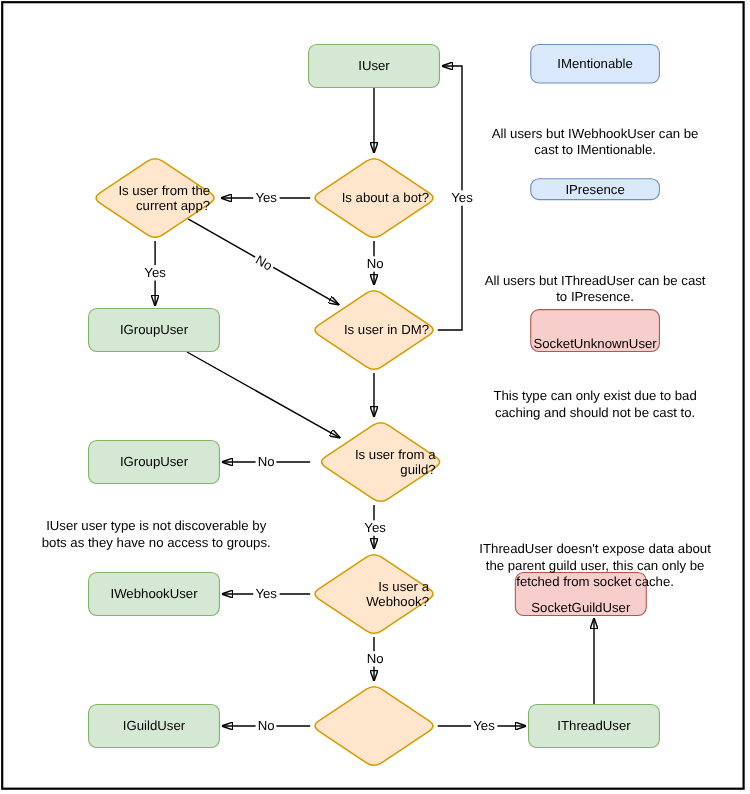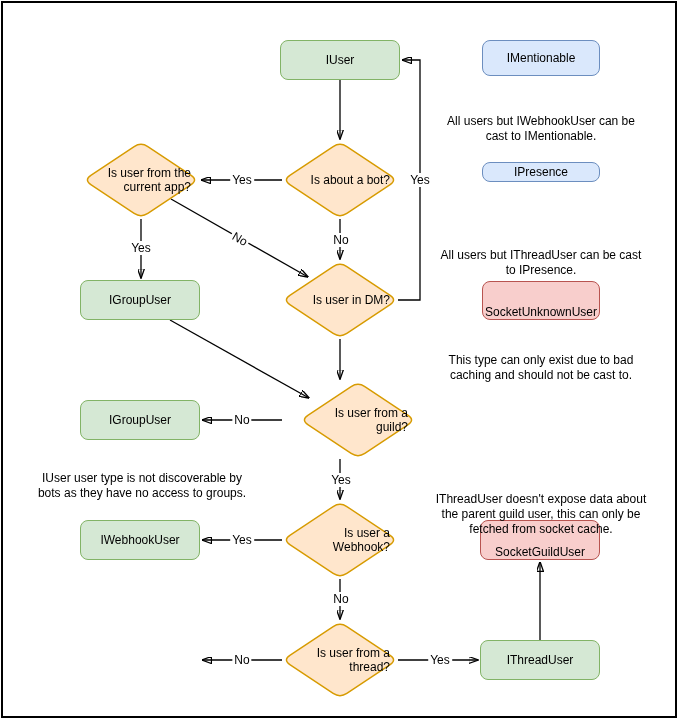--- a/index.html
+++ b/index.html
@@ -88,24 +88,27 @@
   </div>
   <div class="box green" style="left:80px;top:280px">
     <span>IGroupUser</span>
   </div>
   <div class="box green" style="left:80px;top:400px">
     <span>IGroupUser</span>
   </div>
   <div class="box green" style="left:80px;top:520px">
     <span>IWebhookUser</span>
   </div>
+  <div class="box green" style="left:80px;top:640px">
+    <span>IGuildUser</span>
+  </div>
   <div class="box green" style="left:480px;top:640px">
     <span>IThreadUser</span>
   </div>
-  <div class="box red" style="left:480px;top:520px">
+  <div class="box red" style="left:468px;top:520px">
     <span>SocketGuildUser</span>
   </div>
 
   <div class="diamond" style="left:282px;top:141px">
     <svg width="116" height="78" viewBox="0 0 116 78">
       <path d="M51.16,5.56 Q58,1 64.84,5.56 L108.16,34.44 Q115,39 108.16,43.56 L64.84,72.44 Q58,77 51.16,72.44 L7.84,43.56 Q1,39 7.84,34.44 Z"></path>
     </svg>
     <span class="dlbl">Is about a bot?</span>
   </div>
   <div class="diamond" style="left:83px;top:141px">
@@ -113,37 +116,36 @@
       <path d="M51.16,5.56 Q58,1 64.84,5.56 L108.16,34.44 Q115,39 108.16,43.56 L64.84,72.44 Q58,77 51.16,72.44 L7.84,43.56 Q1,39 7.84,34.44 Z"></path>
     </svg>
     <span class="dlbl">Is user from the current app?</span>
   </div>
   <div class="diamond" style="left:282px;top:261px">
     <svg width="116" height="78" viewBox="0 0 116 78">
       <path d="M51.16,5.56 Q58,1 64.84,5.56 L108.16,34.44 Q115,39 108.16,43.56 L64.84,72.44 Q58,77 51.16,72.44 L7.84,43.56 Q1,39 7.84,34.44 Z"></path>
     </svg>
     <span class="dlbl">Is user in DM?</span>
   </div>
-  <div class="diamond" style="left:300px;top:381px">
+  <div class="diamond" style="left:288px;top:381px">
     <svg width="116" height="78" viewBox="0 0 116 78">
       <path d="M51.16,5.56 Q58,1 64.84,5.56 L108.16,34.44 Q115,39 108.16,43.56 L64.84,72.44 Q58,77 51.16,72.44 L7.84,43.56 Q1,39 7.84,34.44 Z"></path>
     </svg>
     <span class="dlbl">Is user from a guild?</span>
   </div>
   <div class="diamond" style="left:282px;top:501px">
     <svg width="116" height="78" viewBox="0 0 116 78">
       <path d="M51.16,5.56 Q58,1 64.84,5.56 L108.16,34.44 Q115,39 108.16,43.56 L64.84,72.44 Q58,77 51.16,72.44 L7.84,43.56 Q1,39 7.84,34.44 Z"></path>
     </svg>
     <span class="dlbl">Is user a Webhook?</span>
   </div>
   <div class="diamond" style="left:282px;top:621px">
     <svg width="116" height="78" viewBox="0 0 116 78">
       <path d="M51.16,5.56 Q58,1 64.84,5.56 L108.16,34.44 Q115,39 108.16,43.56 L64.84,72.44 Q58,77 51.16,72.44 L7.84,43.56 Q1,39 7.84,34.44 Z"></path>
     </svg>
-    <span class="dlbl">Is user from a thread?</span>
   </div>
 
   <div class="elabel" style="left:242px;top:180px">Yes</div>
   <div class="elabel" style="left:341px;top:240px">No</div>
   <div class="elabel" style="left:141px;top:248px">Yes</div>
   <div class="elabel rot30" style="left:240px;top:239px">No</div>
   <div class="elabel" style="left:420px;top:180px">Yes</div>
   <div class="elabel" style="left:242px;top:420px">No</div>
   <div class="elabel" style="left:341px;top:480px">Yes</div>
   <div class="elabel" style="left:242px;top:540px">Yes</div>

